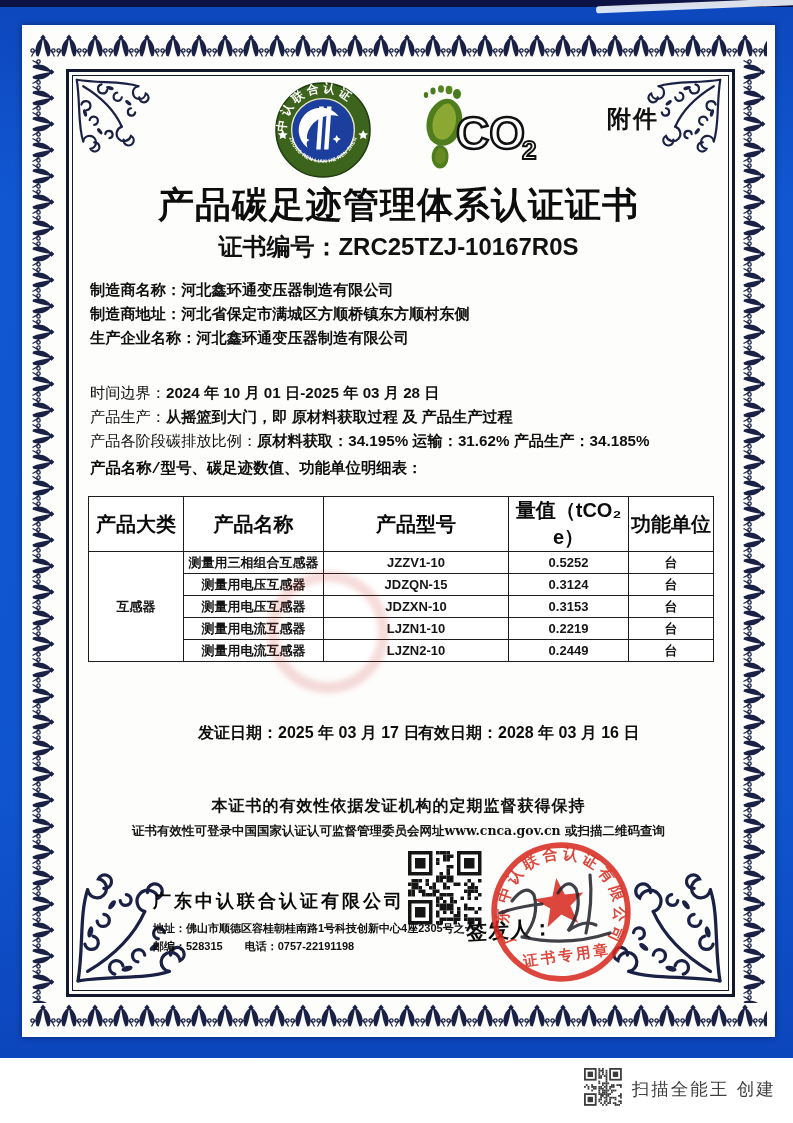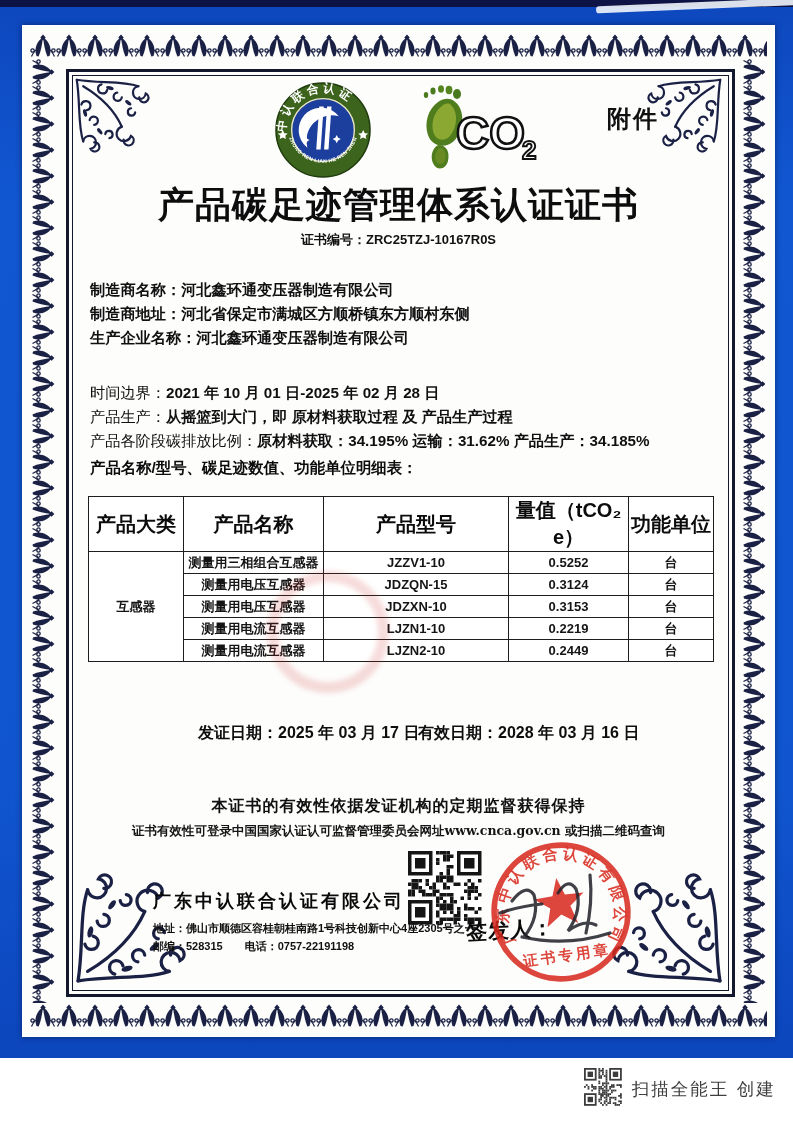--- a/index.html
+++ b/index.html
@@ -18,29 +18,29 @@
   .frame{position:absolute;left:44px;top:44px;width:663px;height:922px;border:3px solid #14182e;}
   .frame-inner{position:absolute;left:3px;top:3px;right:3px;bottom:3px;border:1.2px solid #14182e;}
 
   .flo{position:absolute;}
   .flo.tr{transform:scaleX(-1);}
   .flo.bl{transform:scaleY(-1);}
   .flo.br{transform:scale(-1,-1);}
 
   .fujian{position:absolute;left:585px;top:78px;font-size:24px;font-weight:900;color:#111;letter-spacing:2px;}
   .title{position:absolute;left:0;top:156px;width:100%;text-align:center;font-size:36px;font-weight:900;color:#0d0d0d;letter-spacing:1px;}
-  .certno{position:absolute;left:0;top:206px;width:100%;text-align:center;font-size:13px;font-weight:800;color:#111;}
+  .certno{position:absolute;left:0;top:206px;width:100%;text-align:center;font-size:24px;font-weight:800;color:#111;}
 
   .info{position:absolute;left:68px;top:253px;font-size:15.2px;color:#101010;line-height:24.2px;}
   .info .lbl{font-weight:800;}
   .info .val{font-weight:600;font-family:Liberation Serif, serif;}
   .bounds{position:absolute;left:68px;top:356px;font-size:15.2px;color:#101010;line-height:24.2px;}
   .bounds .lbl{font-weight:400;}
   .bounds .val{font-weight:600;}
-  .caption{position:absolute;left:68px;top:433px;font-size:15.4px;font-weight:900;color:#0c0c0c;}
+  .caption{position:absolute;left:68px;top:433px;font-size:15.4px;font-weight:900;color:#0c0c0c;font-family:Liberation Mono, monospace;}
 
   table.products{position:absolute;left:66px;top:471px;width:625px;border-collapse:collapse;table-layout:fixed;background:#fff;}
   table.products th,table.products td{border:1.5px solid #1d1d1d;text-align:center;padding:0;}
   table.products th{height:24px;font-size:20px;font-weight:900;color:#0b0b0b;}
   table.products td{height:21px;font-size:13px;font-weight:600;color:#141414;}
   td.cat{font-weight:700;}
 
   .ghost-stamp{position:absolute;left:245px;top:546px;width:100px;height:100px;border:11px solid rgba(198,40,28,.16);border-radius:50%;filter:blur(2.5px);}
 
   .dates{position:absolute;left:0;top:698px;width:100%;font-size:16px;font-weight:800;color:#0e0e0e;}
@@ -318,21 +318,21 @@
       <span>证书编号：</span><span>ZRC25TZJ-10167R0S</span>
     </div>
 
     <div class="info">
       <div><span class="lbl">制造商名称：</span><span class="val">河北鑫环通变压器制造有限公司</span></div>
       <div><span class="lbl">制造商地址：</span><span class="val">河北省保定市满城区方顺桥镇东方顺村东侧</span></div>
       <div><span class="lbl">生产企业名称：</span><span class="val">河北鑫环通变压器制造有限公司</span></div>
     </div>
 
     <div class="bounds">
-      <div><span class="lbl">时间边界：</span><span class="val">2021 年 10 月 01 日-2025 年 02 月 28 日</span></div>
+      <div><span class="lbl">时间边界：</span><span class="val">2024 年 10 月 01 日-2025 年 03 月 28 日</span></div>
       <div><span class="lbl">产品生产：</span><span class="val">从摇篮到大门，即 原材料获取过程 及 产品生产过程</span></div>
       <div><span class="lbl">产品各阶段碳排放比例：</span><span class="val">原材料获取：34.195%  运输：31.62%  产品生产：34.185%</span></div>
     </div>
 
     <div class="caption">产品名称/型号、碳足迹数值、功能单位明细表：</div>
 
     <table class="products">
       <colgroup>
           <col style="width:95px">
           <col style="width:140px">

